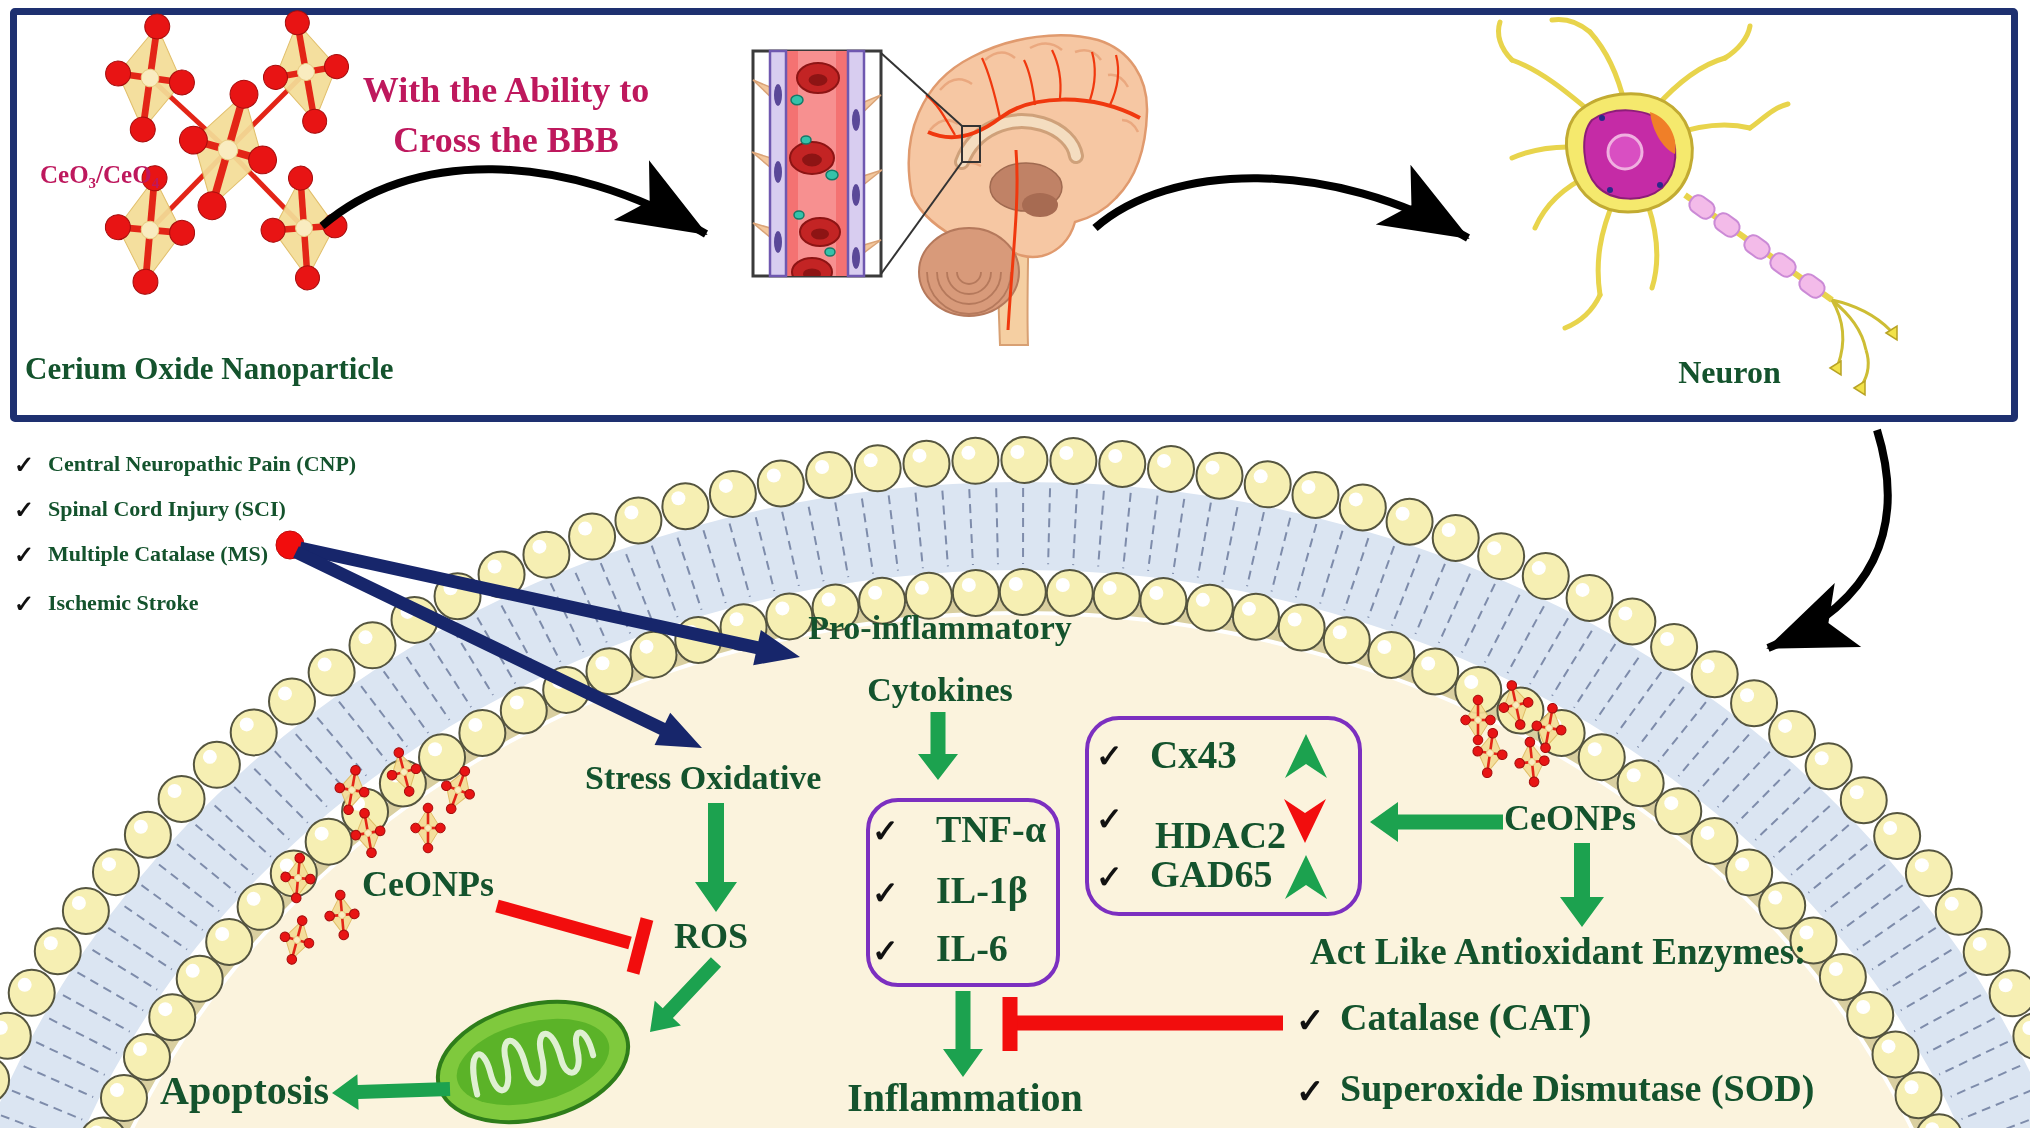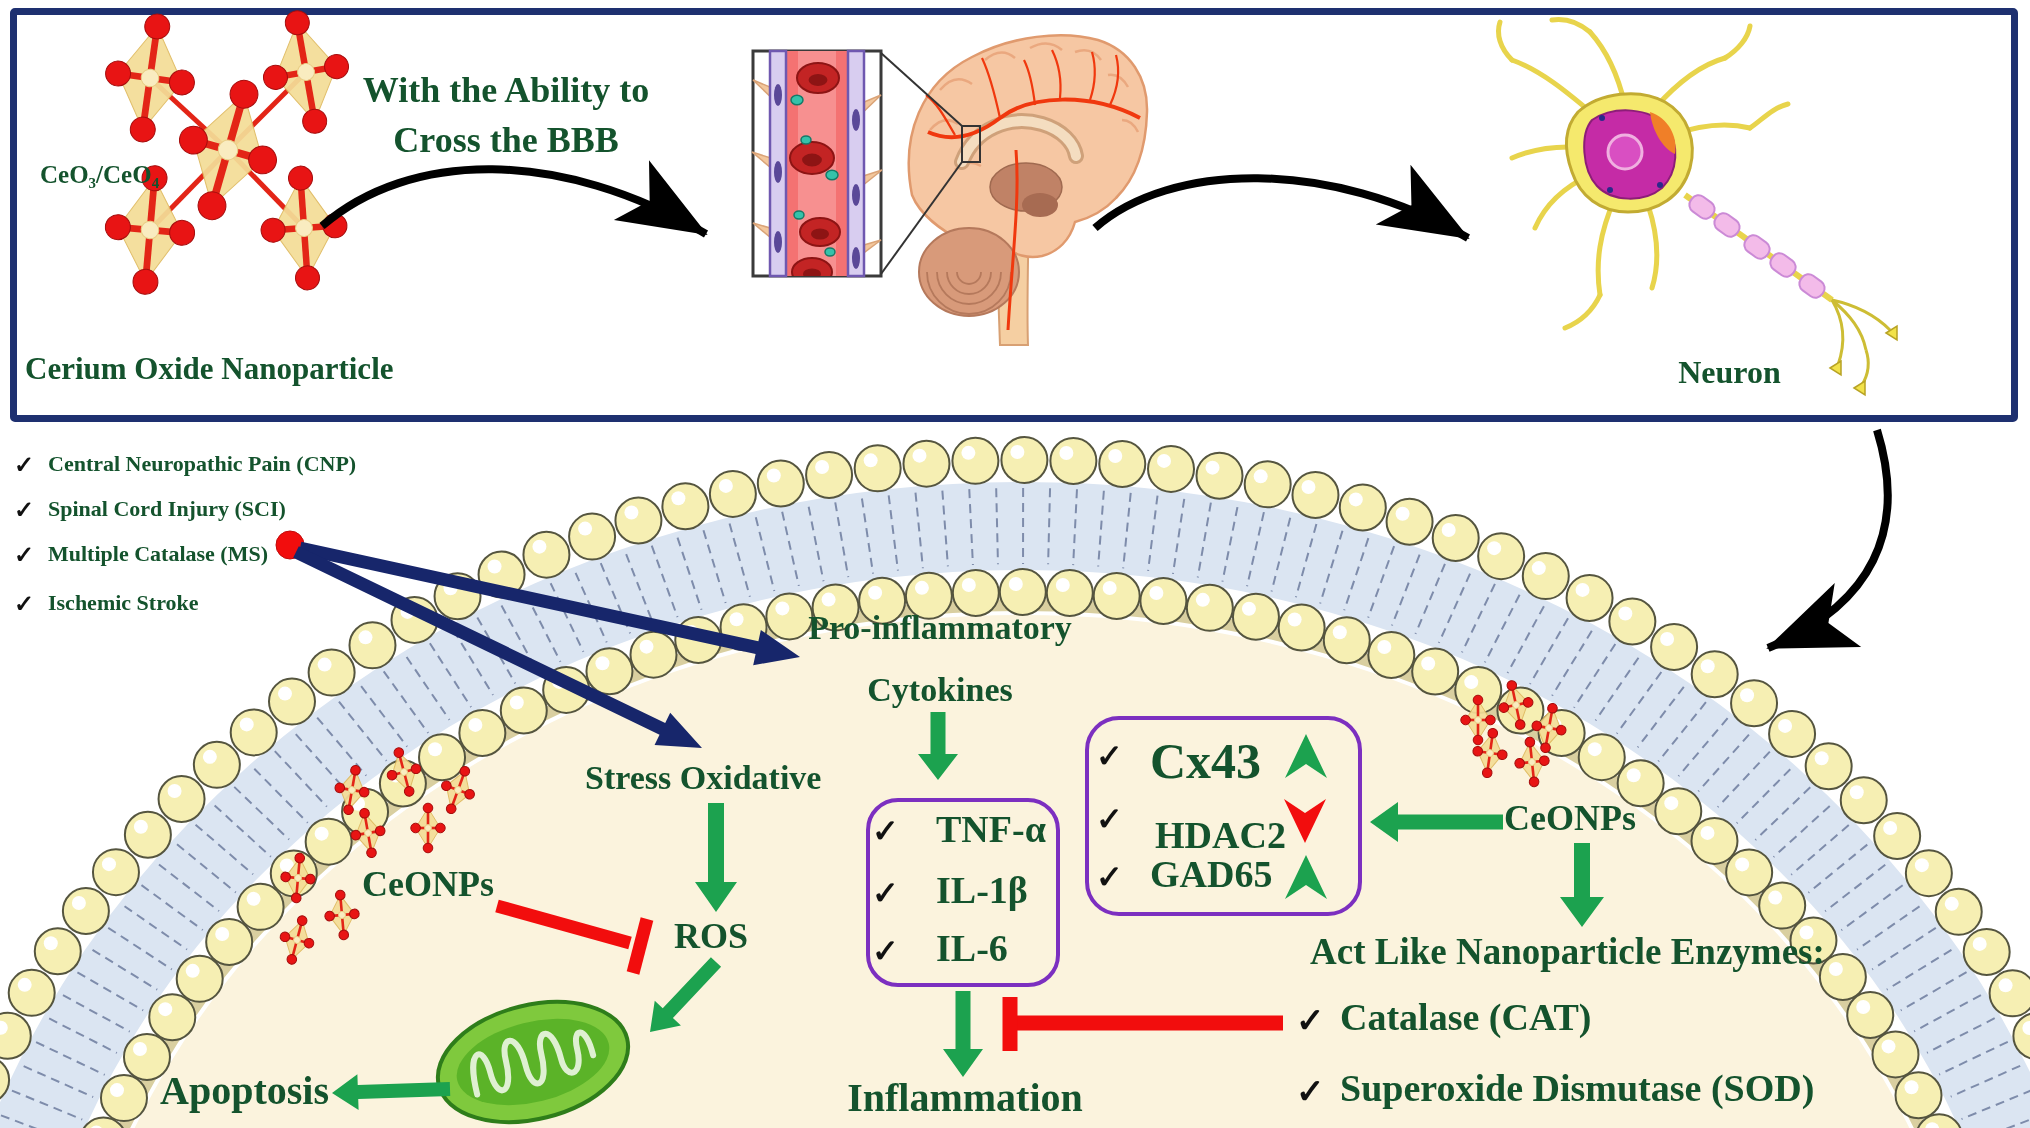--- a/index.html
+++ b/index.html
@@ -3,21 +3,21 @@
 <meta charset="utf-8">
 <style>
   html,body{margin:0;padding:0;background:#fff;}
   .stage{position:relative;width:2030px;height:1128px;background:#fff;overflow:hidden;
          font-family:"Liberation Serif","DejaVu Serif",serif;}
   .panel{position:absolute;left:10px;top:8px;width:2008px;height:414px;background:#fff;
          border:7px solid #1e3070;border-radius:5px;box-sizing:border-box;}
   svg.scene{position:absolute;left:0;top:0;width:2030px;height:1128px;}
   .lbl{position:absolute;font-weight:bold;color:#14532d;white-space:nowrap;line-height:1.05;z-index:5;}
   .center{text-align:center;}
-  .pink{color:#14532d;}
+  .pink{color:#be185d;}
   .chk{position:absolute;font-weight:bold;color:#111;z-index:5;}
 </style>
 </head>
 <body>
 
 <div class="stage">
 
   <div class="panel"></div>
 
   <svg class="scene" id="scene" viewBox="0 0 2030 1128">
@@ -695,25 +695,25 @@
   <span class="chk" style="left:872px;top:932px;font-size:32px;">✓</span>
   <div class="lbl" style="left:936px;top:929px;font-size:38px;">IL-6</div>
 
   <div class="lbl center" style="left:815px;top:1077px;width:300px;font-size:40px;">Inflammation</div>
   <div class="lbl" style="left:585px;top:760px;font-size:34px;">Stress Oxidative</div>
   <div class="lbl" style="left:674px;top:918px;font-size:36px;">ROS</div>
   <div class="lbl" style="left:362px;top:866px;font-size:36px;">CeONPs</div>
   <div class="lbl" style="left:160px;top:1070px;font-size:40px;">Apoptosis</div>
 
   <span class="chk" style="left:1096px;top:737px;font-size:32px;">✓</span>
-  <div class="lbl" style="left:1150px;top:735px;font-size:50px;">Cx43</div>
+  <div class="lbl" style="left:1150px;top:735px;font-size:39px;">Cx43</div>
   <span class="chk" style="left:1096px;top:800px;font-size:32px;">✓</span>
   <div class="lbl" style="left:1155px;top:797px;font-size:38px;margin-top:19px;">HDAC2</div>
   <span class="chk" style="left:1096px;top:858px;font-size:32px;">✓</span>
   <div class="lbl" style="left:1150px;top:855px;font-size:38px;">GAD65</div>
 
   <div class="lbl" style="left:1504px;top:800px;font-size:36px;">CeONPs</div>
-  <div class="lbl" style="left:1310px;top:933px;font-size:37px;">Act Like Nanoparticle Enzymes:</div>
+  <div class="lbl" style="left:1310px;top:933px;font-size:37px;">Act Like Antioxidant Enzymes:</div>
   <span class="chk" style="left:1296px;top:1000px;font-size:34px;">✓</span>
   <div class="lbl" style="left:1340px;top:998px;font-size:38px;">Catalase (CAT)</div>
   <span class="chk" style="left:1296px;top:1071px;font-size:34px;">✓</span>
   <div class="lbl" style="left:1340px;top:1069px;font-size:38px;">Superoxide Dismutase (SOD)</div>
 </div>
 
 </body></html>

